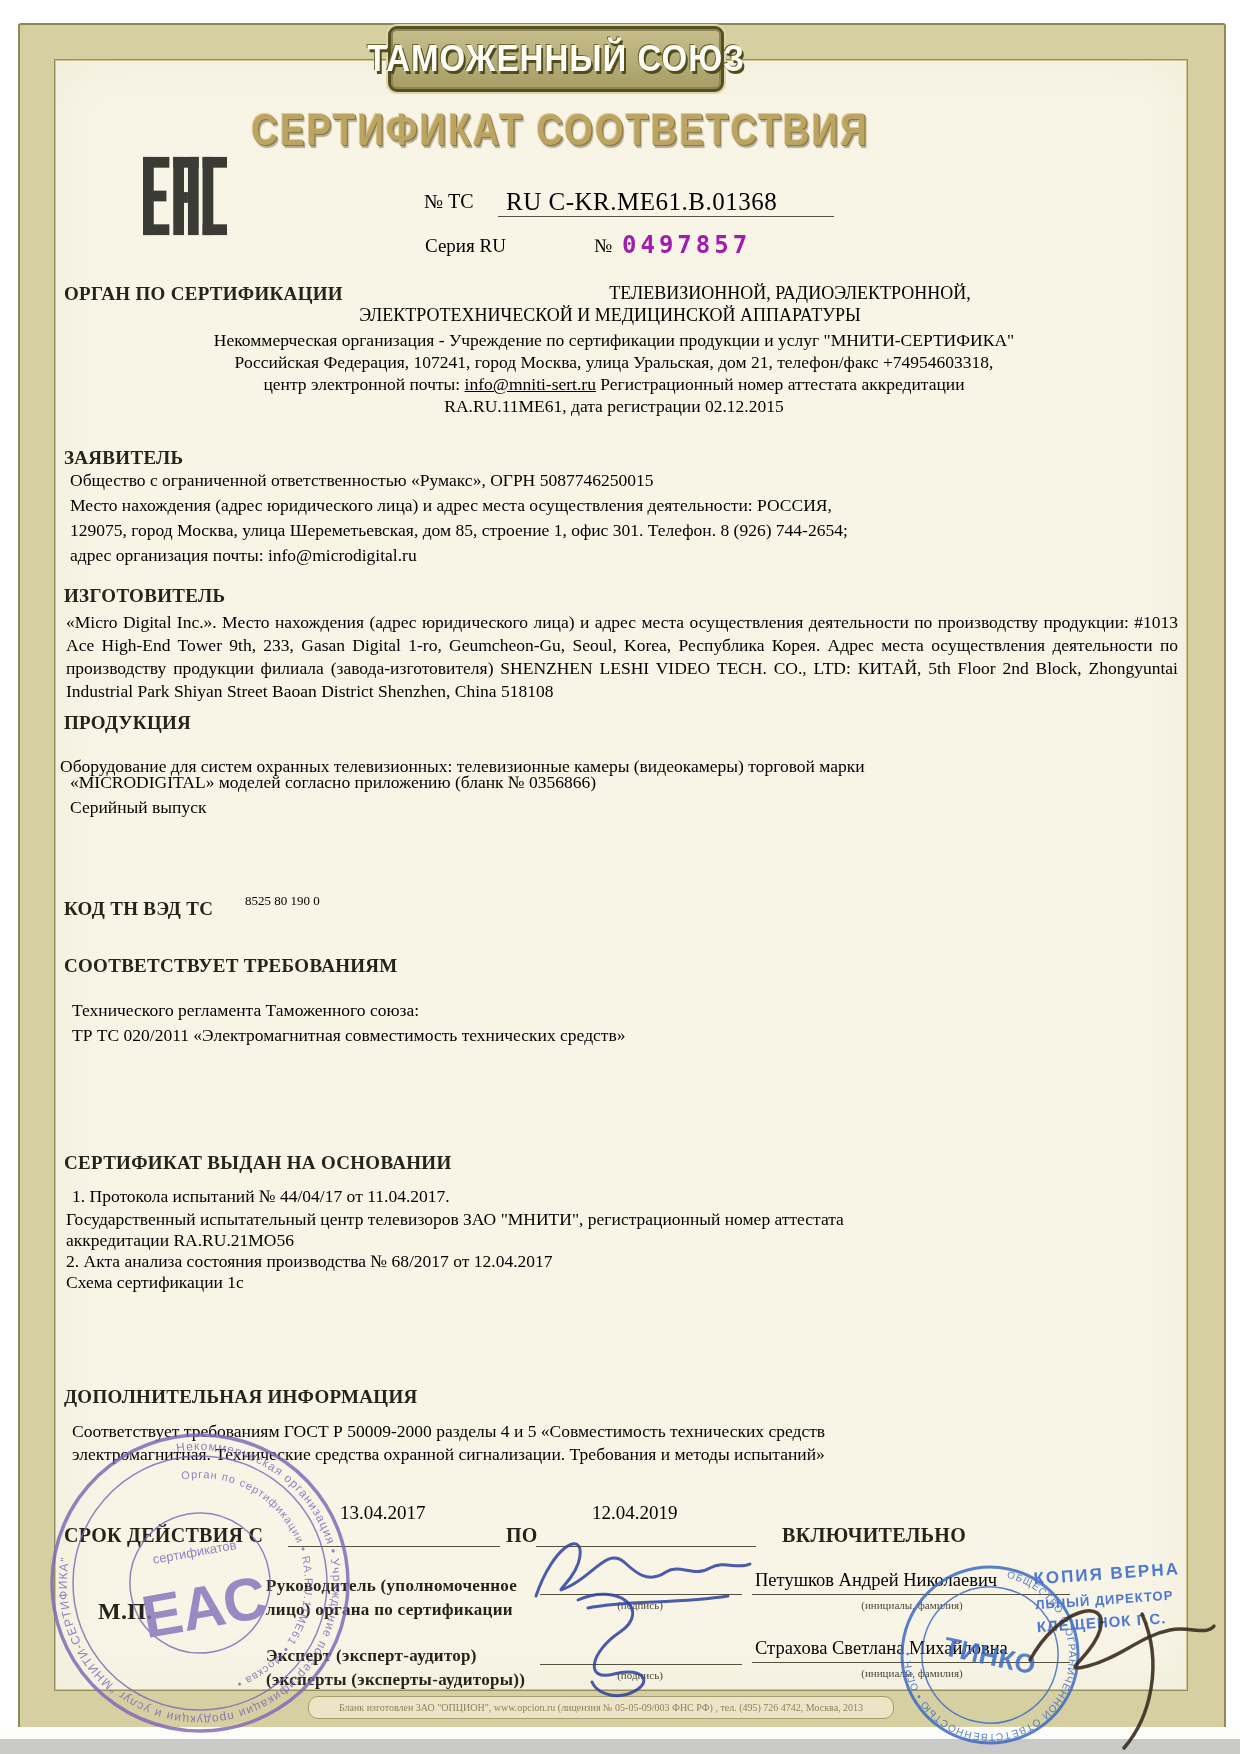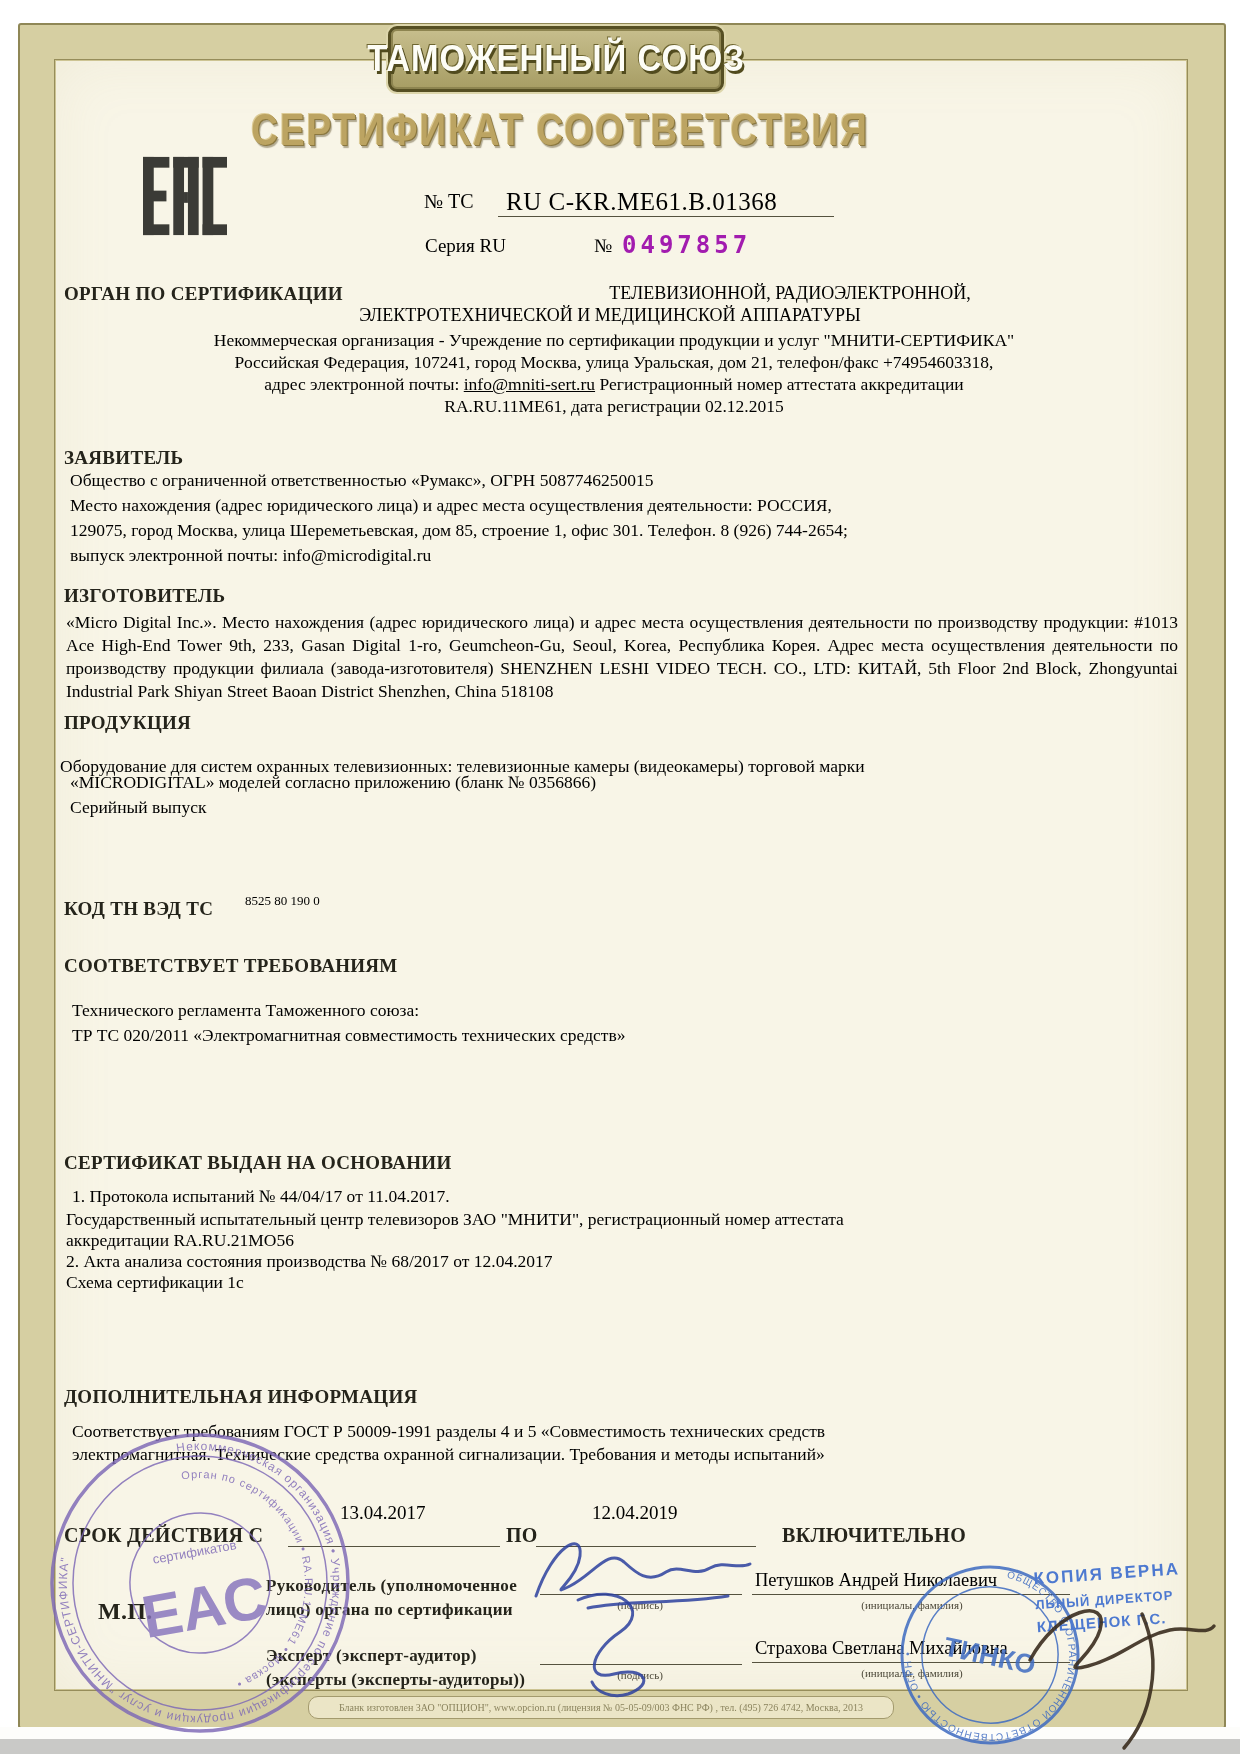--- a/index.html
+++ b/index.html
@@ -76,28 +76,28 @@
 
   <div class="abs t" style="left:425px;top:235px;font-size:19px;">Серия RU</div>
   <div class="abs t" style="left:594px;top:235px;font-size:19px;">№</div>
   <div class="abs red" style="left:622px;top:231px;">0497857</div>
 
   <div class="abs hd" style="left:64px;top:283px;">ОРГАН ПО СЕРТИФИКАЦИИ</div>
   <div class="abs t ctr" style="left:440px;top:283px;width:700px;font-size:18px;">ТЕЛЕВИЗИОННОЙ, РАДИОЭЛЕКТРОННОЙ,</div>
   <div class="abs t ctr" style="left:160px;top:305px;width:900px;font-size:18px;">ЭЛЕКТРОТЕХНИЧЕСКОЙ И МЕДИЦИНСКОЙ АППАРАТУРЫ</div>
   <div class="abs t ctr" style="left:64px;top:330px;width:1100px;">Некоммерческая организация - Учреждение по сертификации продукции и услуг "МНИТИ-СЕРТИФИКА"</div>
   <div class="abs t ctr" style="left:64px;top:352px;width:1100px;">Российская Федерация, 107241, город Москва, улица Уральская, дом 21, телефон/факс +74954603318,</div>
-  <div class="abs t ctr" style="left:64px;top:374px;width:1100px;"><span>адрес электронной почты: </span><span style="text-decoration:underline;">info@mniti-sert.ru</span><span> Регистрационный номер аттестата аккредитации</span></div>
+  <div class="abs t ctr" style="left:64px;top:374px;width:1100px;"><span>центр электронной почты: </span><span style="text-decoration:underline;">info@mniti-sert.ru</span><span> Регистрационный номер аттестата аккредитации</span></div>
   <div class="abs t ctr" style="left:64px;top:396px;width:1100px;">RA.RU.11ME61, дата регистрации 02.12.2015</div>
 
   <div class="abs hd" style="left:64px;top:447px;">ЗАЯВИТЕЛЬ</div>
   <div class="abs t" style="left:70px;top:470px;">Общество с ограниченной ответственностью «Румакс», ОГРН 5087746250015</div>
   <div class="abs t" style="left:70px;top:495px;">Место нахождения (адрес юридического лица) и адрес места осуществления деятельности: РОССИЯ,</div>
   <div class="abs t" style="left:70px;top:520px;">129075, город Москва, улица Шереметьевская, дом 85, строение 1, офис 301. Телефон. 8 (926) 744-2654;</div>
-  <div class="abs t" style="left:70px;top:545px;">выпуск электронной почты: info@microdigital.ru</div>
+  <div class="abs t" style="left:70px;top:545px;">адрес организация почты: info@microdigital.ru</div>
 
   <div class="abs hd" style="left:64px;top:585px;">ИЗГОТОВИТЕЛЬ</div>
   <div class="abs t" style="left:66px;top:611px;width:1112px;text-align:justify;line-height:1.32;">«Micro Digital Inc.». Место нахождения (адрес юридического лица) и адрес места осуществления деятельности по производству продукции: #1013  Ace High-End Tower 9th, 233, Gasan Digital 1-ro, Geumcheon-Gu, Seoul, Korea, Республика Корея. Адрес места осуществления деятельности по производству продукции филиала (завода-изготовителя) SHENZHEN LESHI VIDEO TECH. CO., LTD: КИТАЙ, 5th Floor 2nd Block, Zhongyuntai Industrial Park Shiyan Street Baoan District Shenzhen, China 518108</div>
 
   <div class="abs hd" style="left:64px;top:712px;">ПРОДУКЦИЯ</div>
   <div class="abs t" style="left:60px;top:748px;margin-top:8px;">Оборудование для систем охранных телевизионных: телевизионные камеры (видеокамеры) торговой марки</div>
   <div class="abs t" style="left:70px;top:772px;">«MICRODIGITAL» моделей согласно приложению (бланк № 0356866)</div>
   <div class="abs t" style="left:70px;top:797px;">Серийный выпуск</div>
 
   <div class="abs hd" style="left:64px;top:898px;">КОД ТН ВЭД ТС</div>
@@ -108,21 +108,21 @@
   <div class="abs t" style="left:72px;top:1025px;">ТР ТС 020/2011 «Электромагнитная совместимость технических средств»</div>
 
   <div class="abs hd" style="left:64px;top:1152px;">СЕРТИФИКАТ ВЫДАН НА ОСНОВАНИИ</div>
   <div class="abs t" style="left:72px;top:1186px;">1.  Протокола испытаний № 44/04/17 от 11.04.2017.</div>
   <div class="abs t" style="left:66px;top:1209px;">Государственный испытательный центр телевизоров ЗАО "МНИТИ", регистрационный номер аттестата</div>
   <div class="abs t" style="left:66px;top:1230px;">аккредитации RA.RU.21МО56</div>
   <div class="abs t" style="left:66px;top:1251px;">2. Акта анализа состояния производства № 68/2017 от 12.04.2017</div>
   <div class="abs t" style="left:66px;top:1272px;">Схема сертификации 1с</div>
 
   <div class="abs hd" style="left:64px;top:1386px;">ДОПОЛНИТЕЛЬНАЯ ИНФОРМАЦИЯ</div>
-  <div class="abs t" style="left:72px;top:1421px;">Соответствует требованиям ГОСТ Р 50009-1991 разделы 4 и 5 «Совместимость технических средств</div>
+  <div class="abs t" style="left:72px;top:1421px;">Соответствует требованиям ГОСТ Р 50009-2000 разделы 4 и 5 «Совместимость технических средств</div>
   <div class="abs t" style="left:72px;top:1444px;">электромагнитная. Технические средства охранной сигнализации. Требования и методы испытаний»</div>
 
   <div class="abs hd" style="left:64px;top:1524px;font-size:20px;">СРОК ДЕЙСТВИЯ С</div>
   <div class="abs t" style="left:340px;top:1502px;font-size:19px;">13.04.2017</div>
   <div class="abs line" style="left:288px;top:1546px;width:212px;"></div>
   <div class="abs hd" style="left:506px;top:1524px;font-size:20px;">ПО</div>
   <div class="abs t" style="left:592px;top:1502px;font-size:19px;">12.04.2019</div>
   <div class="abs line" style="left:536px;top:1546px;width:220px;"></div>
   <div class="abs hd" style="left:782px;top:1524px;font-size:20px;">ВКЛЮЧИТЕЛЬНО</div>
 

